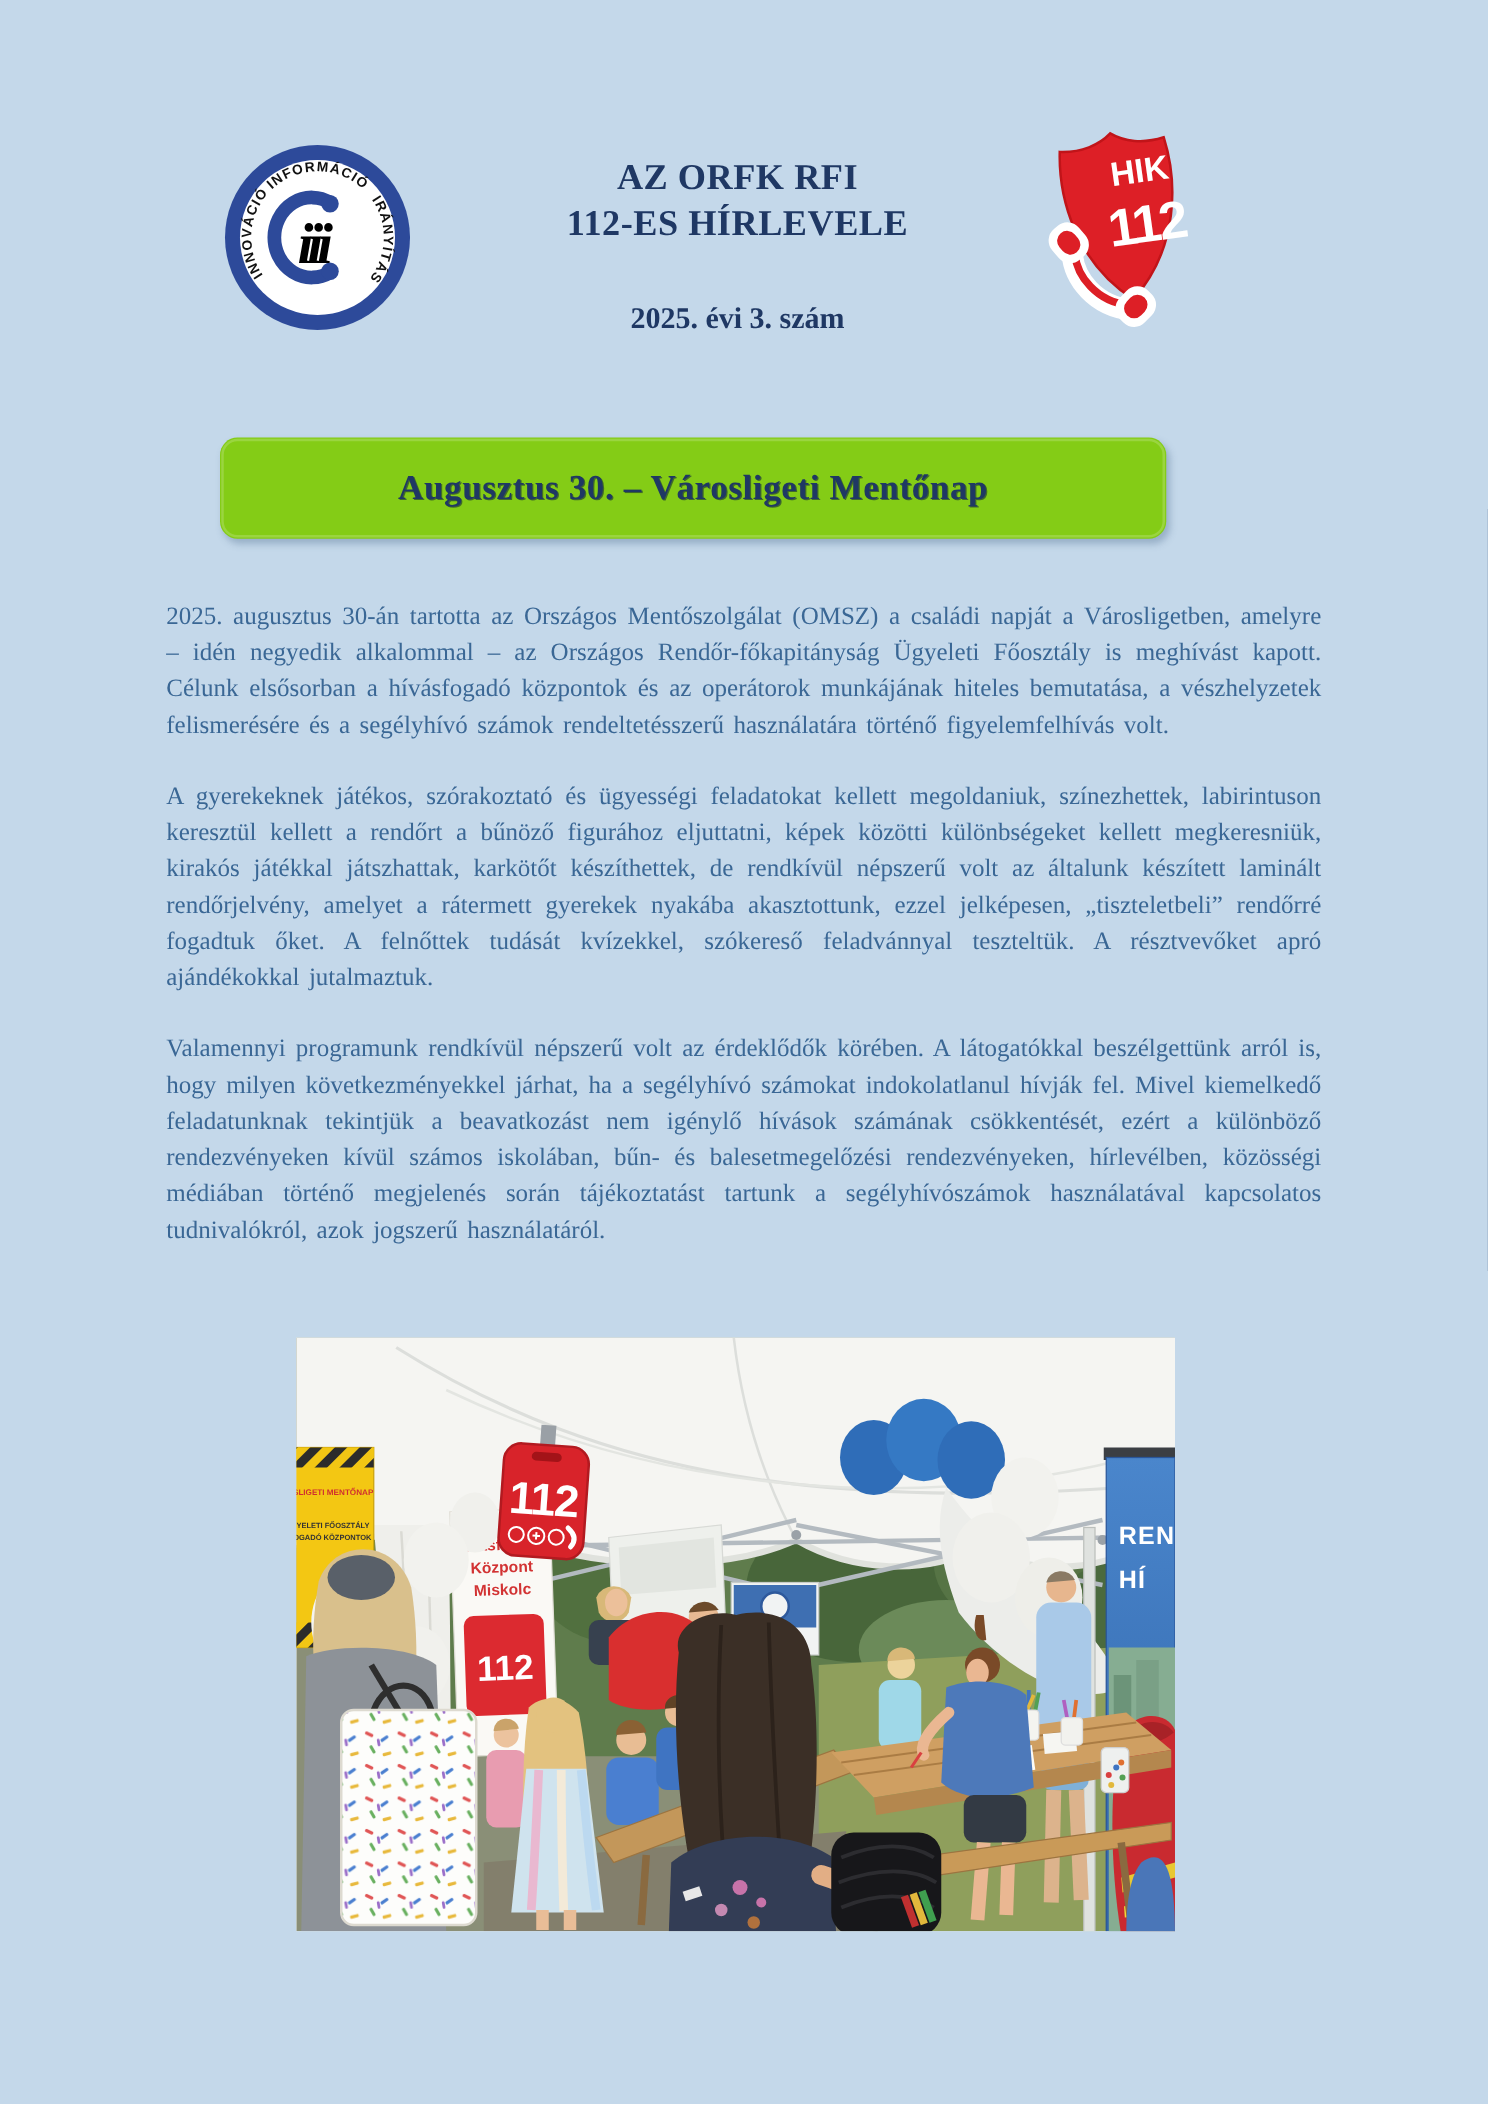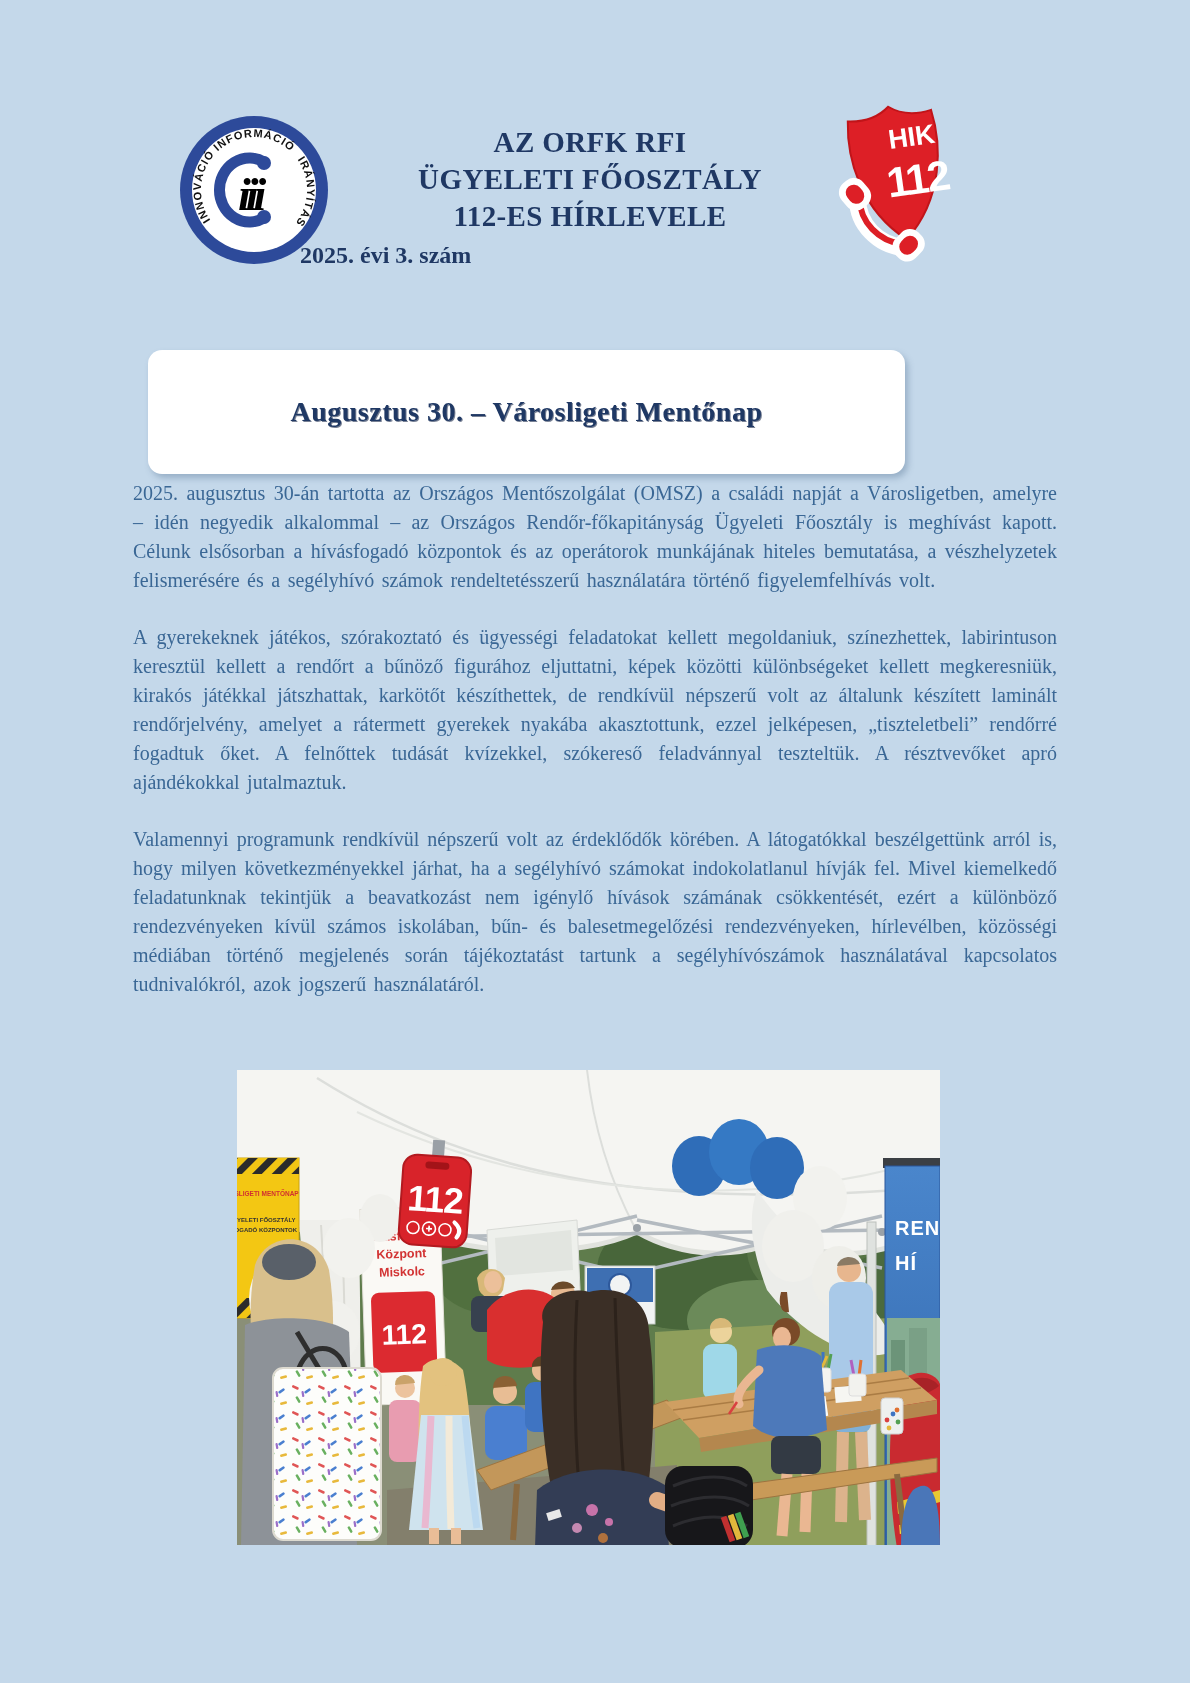--- a/index.html
+++ b/index.html
@@ -1,26 +1,26 @@
 <!DOCTYPE html>
 <html><head>
 <meta charset="utf-8">
 <style>
   html,body{margin:0;padding:0;background:#9fb4c9;}
   .page{position:relative;width:1190px;height:1683px;margin:0 auto;background:#c4d8ea;overflow:hidden;
         font-family:"Liberation Serif",serif;}
   
   .title-block{position:absolute;left:300px;top:100px;width:580px;text-align:center;
         color:#1f3864;font-weight:bold;font-size:29px;line-height:37px;letter-spacing:.4px;margin-top:24px;}
-  .issue{position:absolute;left:300px;top:242px;width:580px;
+  .issue{position:absolute;left:300px;top:242px;width:580px;text-align:center;
         color:#1f3864;font-weight:bold;font-size:24px;}
   .logo-left{position:absolute;left:176px;top:112px;width:156px;height:156px;}
   .logo-right{position:absolute;left:826px;top:96px;width:146px;height:176px;}
   
-  .banner{position:absolute;left:148px;top:350px;width:757px;height:124px;background:#ffffff;
+  .banner{position:absolute;left:176px;top:350px;width:757px;height:81px;background:#84cc16;
         border-radius:14px;display:flex;align-items:center;justify-content:center;
         box-shadow:3px 4px 6px rgba(70,100,135,.35);outline:2px solid rgba(255,255,255,.18);outline-offset:-3px;}
   .banner-title{font-size:28px;font-weight:bold;color:#1f3864;letter-spacing:.5px;
         text-shadow:1px 1px 0 rgba(10,25,60,.55);}
   
   .article{position:absolute;left:133px;top:479px;width:924px;color:#3a6795;
         font-size:20px;line-height:29px;text-align:justify;word-spacing:2.5px;}
   .article p{margin:0 0 28px 0;}
   
   .photo{position:absolute;left:237px;top:1070px;width:703px;height:475px;overflow:hidden;background:#e8ece6;}
@@ -47,21 +47,20 @@
         <path d="M 88 50 A 30 32 0 1 0 88 106" fill="none" stroke="#2d4a9a" stroke-width="11"></path>
         <circle cx="88" cy="51" r="7" fill="#2d4a9a"></circle>
         <circle cx="88" cy="105" r="7" fill="#2d4a9a"></circle>
         <text x="62" y="98" font-family="Liberation Serif, serif" font-style="italic" font-weight="bold" font-size="46" fill="#000" letter-spacing="-5">iii</text>
       </g>
     </svg>
   </div>
 
   <div class="title-block">
     <div>AZ ORFK RFI</div>
-    <div>ÜGYELETI FŐOSZTÁLY</div>
     <div>112-ES HÍRLEVELE</div>
   </div>
   <div class="issue">2025. évi 3. szám</div>
 
   <div class="logo-right">
     <svg viewBox="0 0 146 176" width="146" height="176">
       <g transform="rotate(-8 73 88)">
         <path d="M73 10 C83 18 98 22 115 19 C121 55 115 108 73 144 C31 108 25 55 31 19 C48 22 63 18 73 10 Z" fill="#dd1f26" stroke="#c11419" stroke-width="2"></path>
         <text x="92" y="52" text-anchor="middle" font-family="Liberation Sans, sans-serif" font-size="27" font-weight="bold" fill="#fff">HIK</text>
         <text x="92" y="100" text-anchor="middle" font-family="Liberation Sans, sans-serif" font-size="42" font-weight="bold" fill="#fff" letter-spacing="-2">112</text>

